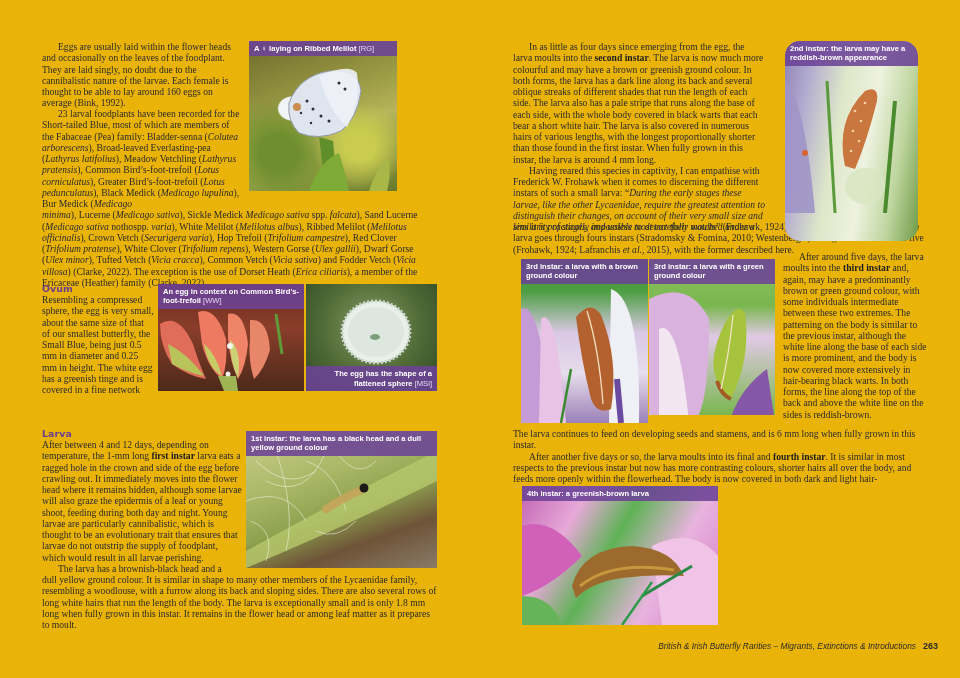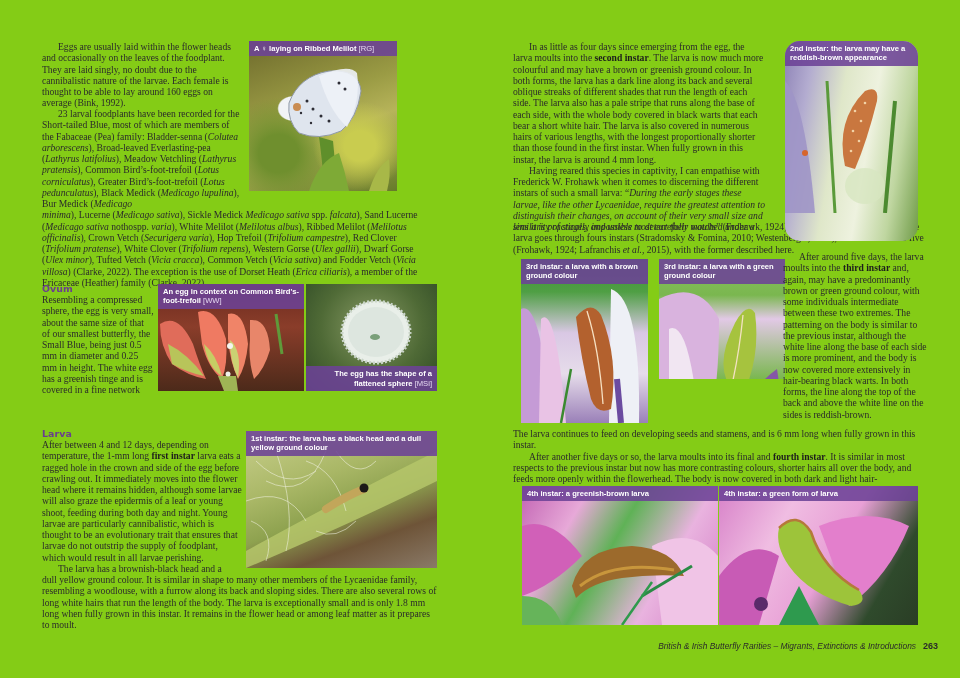--- a/index.html
+++ b/index.html
@@ -1,19 +1,19 @@
 <!DOCTYPE html>
 <html><head>
 <meta charset="utf-8">
 <style>
   * { box-sizing: border-box; margin: 0; padding: 0; }
   html, body { width: 960px; height: 678px; background: #ffffff; overflow: hidden; }
   body { position: relative; font-family: "DejaVu Serif", "Liberation Serif", serif; color: #2a2a2a; }
 
-  .spread { position: absolute; left: 0; top: 0; width: 960px; height: 678px; background: #84cc16; }
+  .spread { position: absolute; left: 0; top: 0; width: 960px; height: 678px; background: #eab308; }
   .page { position: absolute; top: 0; height: 678px; }
   .page-left { left: 0; width: 480px; }
   .page-right { left: 480px; width: 480px; }
 
   .txt {
     position: absolute;
     font-family: "Liberation Serif", "DejaVu Serif", serif;
     font-size: 9.6px;
     line-height: 11.25px;
     color: #2b2b2b;
@@ -219,21 +219,21 @@
         <path d="M55 58 Q70 40 80 56 Q98 100 90 150 Q76 156 70 140 Q60 100 55 58 Z" fill="#b3612e"></path>
         <path d="M66 52 Q78 90 82 145" stroke="#f6e0c2" stroke-width="1.3" fill="none"></path>
         <path d="M40 164 L50 110" stroke="#3a8a30" stroke-width="2.5"></path>
         <path d="M100 164 L96 120" stroke="#6b4ba0" stroke-width="6"></path>
       </svg>
       <div class="caption" style="width:127px;">
         <span>3rd instar: a larva with a brown ground colour</span>
       </div>
     </div>
 
-    <div class="photo" style="left:179px; top:259px; width:126px; height:120px;
+    <div class="photo" style="left:169px; top:259px; width:126px; height:156px;
                 background: linear-gradient(180deg, #8ac060 0%, #7ab74f 30%, #e2c9e6 50%, #7ab74f 100%);">
       <svg width="126" height="164" viewBox="0 0 126 164" style="position:absolute;left:0;top:0;">
         <path d="M0 40 Q40 20 60 60 Q60 164 40 164 L0 164 Z" fill="#d9b3de"></path>
         <path d="M10 70 Q30 60 40 164 L10 164 Z" fill="#f1e6f2"></path>
         <path d="M68 122 Q58 100 76 64 Q88 42 96 54 Q102 100 82 140 Q72 140 68 122 Z" fill="#a6c33e"></path>
         <path d="M68 122 Q72 136 82 140" stroke="#a35a25" stroke-width="4" fill="none"></path>
         <path d="M84 56 Q80 96 72 130" stroke="#f3e2c2" stroke-width="1.3" fill="none"></path>
         <path d="M80 164 Q90 130 118 110 L126 164 Z" fill="#8557a6"></path>
       </svg>
       <div class="caption" style="width:126px;">
@@ -259,33 +259,19 @@
         <path d="M50 100 Q60 62 110 60 Q150 62 162 90 Q130 88 100 92 Q70 96 54 112 Z" fill="#9c6a2c"></path>
         <path d="M58 100 Q90 74 152 84" stroke="#c8963c" stroke-width="3" fill="none"></path>
         <path d="M120 110 L170 80" stroke="#2a8a45" stroke-width="3"></path>
         <path d="M100 139 L130 96" stroke="#2f9a4c" stroke-width="2.5"></path>
       </svg>
       <div class="caption" style="width:196px;">
         <span>4th instar: a greenish-brown larva</span>
       </div>
     </div>
 
-    <div class="photo" style="left:239px; top:486px; width:199px; height:139px;
-                background: linear-gradient(120deg, #d781c8 0%, #f0bde2 30%, #e8a0d6 55%, #2f4a2c 80%, #2a3d25 100%);">
-      <svg width="199" height="139" viewBox="0 0 199 139" style="position:absolute;left:0;top:0;">
-        <path d="M100 40 Q150 20 190 40 Q170 90 130 120 Z" fill="#e37fcc"></path>
-        <path d="M0 90 Q30 50 60 70 L40 139 L0 139 Z" fill="#c85bb5"></path>
-        <path d="M60 139 L80 100 Q90 120 100 139 Z" fill="#2e9a4e"></path>
-        <path d="M60 42 Q78 24 92 46 Q104 84 140 104 Q150 118 132 120 Q90 108 70 80 Q56 60 60 42 Z" fill="#9dc43a"></path>
-        <path d="M60 42 Q78 24 92 46 Q104 84 140 104" stroke="#b5793a" stroke-width="2.5" fill="none"></path>
-        <circle cx="42" cy="118" r="7" fill="#5a2a6a"></circle>
-      </svg>
-      <div class="caption" style="width:199px;">
-        <span>4th instar: a green form of larva</span>
-      </div>
-    </div>
 
     <div class="footer" style="right:22px; text-align:right;">
       <span class="title">British &amp; Irish Butterfly Rarities – Migrants, Extinctions &amp; Introductions</span>&nbsp;&nbsp;
       <span class="pnum">263</span>
     </div>
   </div>
 </div>
 
 </body></html>

